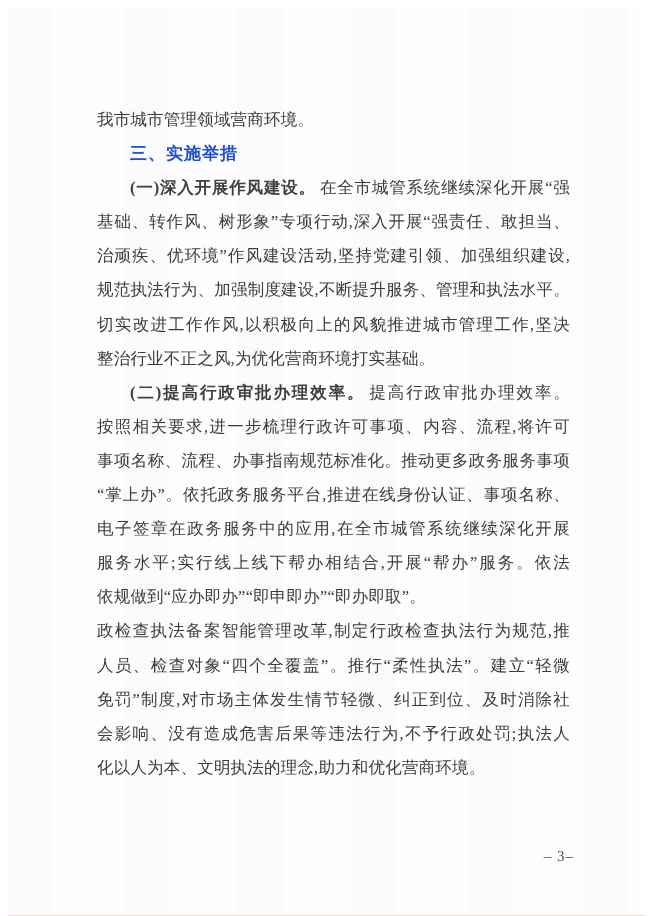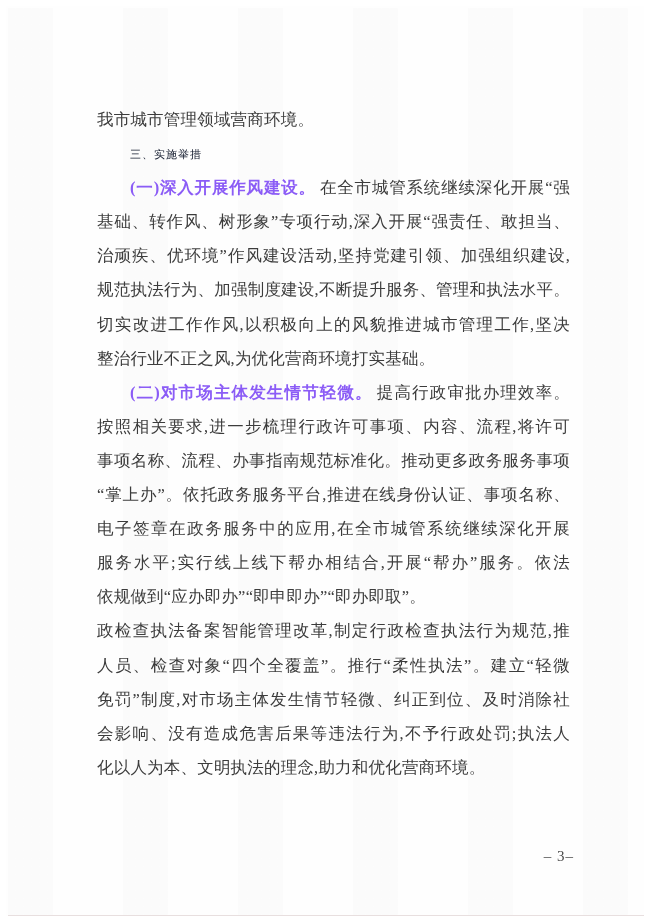--- a/index.html
+++ b/index.html
@@ -60,28 +60,28 @@
     white-space: nowrap;
   }
   .line.fill {
     white-space: normal;
     text-align: justify;
     text-align-last: justify;
   }
   .line.indent { padding-left: 33px; }
   .line.heading {
     font-family: "Liberation Sans", sans-serif;
-    font-weight: 400;
-    font-size: 11px;
-    color: #0f172a;
+    font-weight: 700;
+    font-size: 17px;
+    color: #1d4ed8;
     letter-spacing: 1px;
   }
   .lead {
     font-weight: 700;
-    color: #8b5cf6;
+    color: #404040;
   }
   .page-number {
     position: absolute;
     left: 85px;
     top: 836px;
     width: 481px;
     height: 24px;
     line-height: 24px;
     text-align: right;
     font-size: 15px;
@@ -97,21 +97,21 @@
   <div class="scan-texture"></div>
   <div class="text-block">
       <div class="line body"><span>我市城市管理领域营商环境。</span></div>
       <div class="line heading indent"><span>三、实施举措</span></div>
       <div class="line body indent fill"><span class="lead">(一)深入开展作风建设。</span><span>在全市城管系统继续深化开展“强</span></div>
       <div class="line body fill"><span>基础、转作风、树形象”专项行动,深入开展“强责任、敢担当、</span></div>
       <div class="line body fill"><span>治顽疾、优环境”作风建设活动,坚持党建引领、加强组织建设,</span></div>
       <div class="line body fill"><span>规范执法行为、加强制度建设,不断提升服务、管理和执法水平。</span></div>
       <div class="line body fill"><span>切实改进工作作风,以积极向上的风貌推进城市管理工作,坚决</span></div>
       <div class="line body"><span>整治行业不正之风,为优化营商环境打实基础。</span></div>
-      <div class="line body indent fill"><span class="lead">(二)对市场主体发生情节轻微。</span><span>提高行政审批办理效率。</span></div>
+      <div class="line body indent fill"><span class="lead">(二)提高行政审批办理效率。</span><span>提高行政审批办理效率。</span></div>
       <div class="line body fill"><span>按照相关要求,进一步梳理行政许可事项、内容、流程,将许可</span></div>
       <div class="line body fill"><span>事项名称、流程、办事指南规范标准化。推动更多政务服务事项</span></div>
       <div class="line body fill"><span>“掌上办”。依托政务服务平台,推进在线身份认证、事项名称、</span></div>
       <div class="line body fill"><span>电子签章在政务服务中的应用,在全市城管系统继续深化开展</span></div>
       <div class="line body fill"><span>服务水平;实行线上线下帮办相结合,开展“帮办”服务。依法</span></div>
       <div class="line body"><span>依规做到“应办即办”“即申即办”“即办即取”。</span></div>
       <div class="line body fill"><span>政检查执法备案智能管理改革,制定行政检查执法行为规范,推</span></div>
       <div class="line body fill"><span>人员、检查对象“四个全覆盖”。推行“柔性执法”。建立“轻微</span></div>
       <div class="line body fill"><span>免罚”制度,对市场主体发生情节轻微、纠正到位、及时消除社</span></div>
       <div class="line body fill"><span>会影响、没有造成危害后果等违法行为,不予行政处罚;执法人</span></div>

